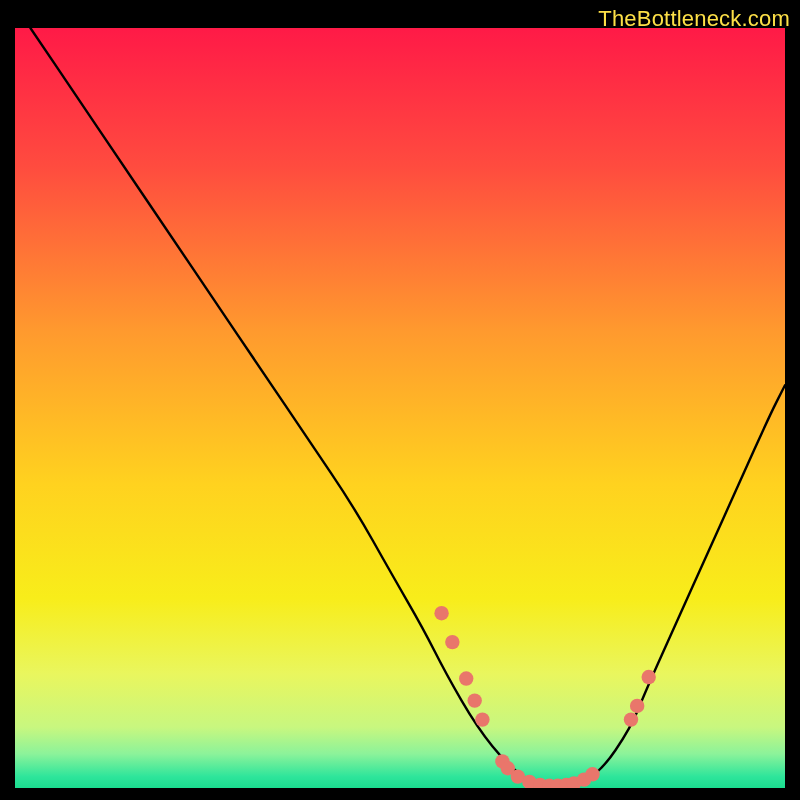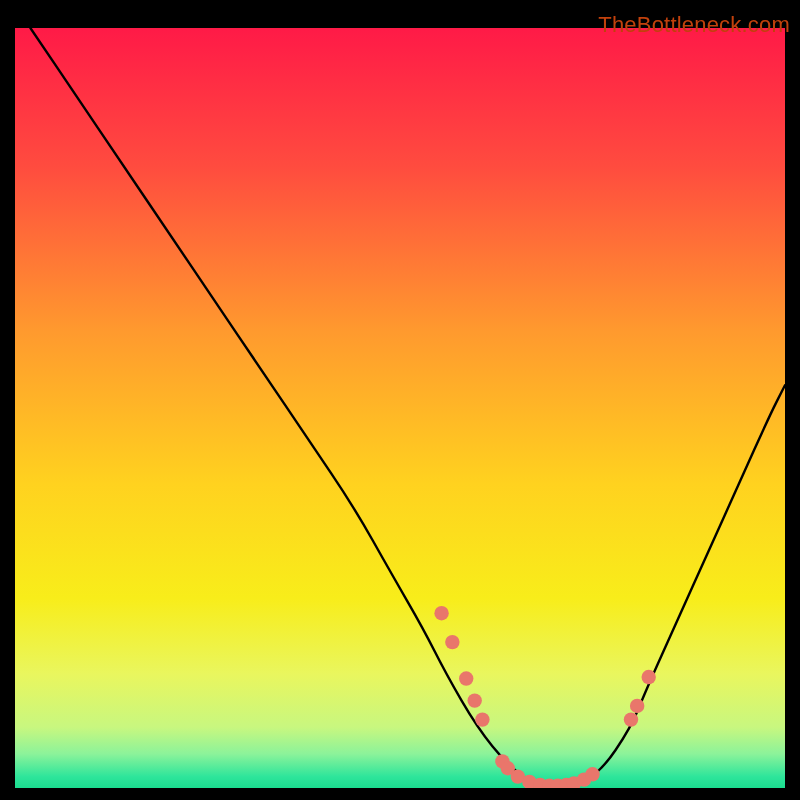--- a/index.html
+++ b/index.html
@@ -10,25 +10,25 @@
     background: #000000;
     overflow: hidden;
   }
   .stage {
     position: relative;
     width: 800px;
     height: 800px;
   }
   .watermark {
     position: absolute;
-    top: 12px;
+    top: 6px;
     right: 10px;
     font-family: Arial, Helvetica, sans-serif;
     font-size: 22px;
-    color: #c2410c;
+    color: #fde047;
     font-weight: 500;
     letter-spacing: 0.2px;
   }
   svg {
     display: block;
   }
 </style>
 </head>
 <body>
 

